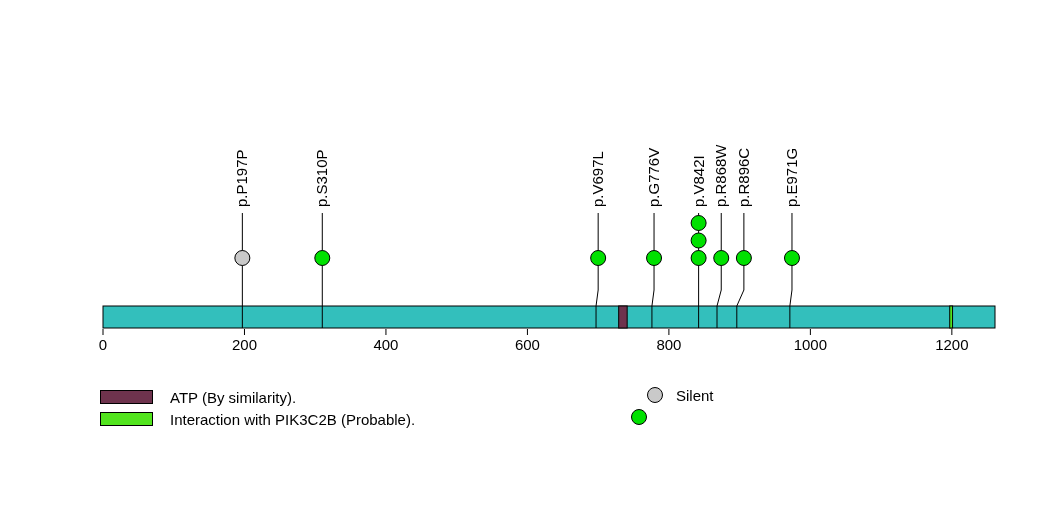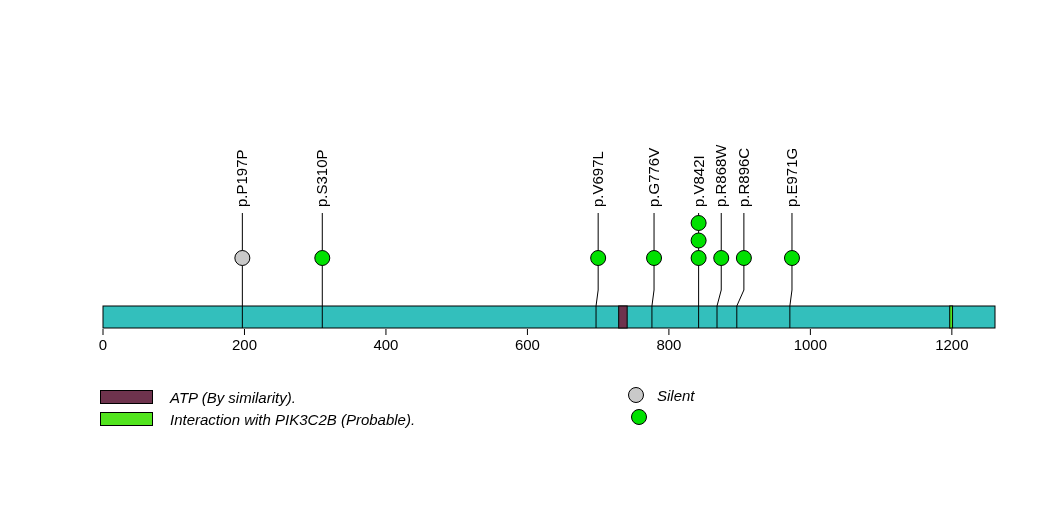--- a/index.html
+++ b/index.html
@@ -13,38 +13,37 @@
   }
   #plot{position:absolute;left:0;top:0;}
   .legend-row{
     position:absolute;
     display:flex;
     align-items:center;
     height:16px;
     white-space:nowrap;
     font-size:15px;
     color:#000;
-    font-style:italic;
   }
   .swatch{
     width:51px;height:12px;
     border:1px solid #000;
     flex:0 0 auto;
   }
   .legend-row .swatch{margin-right:17px;}
   .dot-swatch{
     width:14px;height:14px;
     border:1px solid #000;
     border-radius:50%;
     flex:0 0 auto;
     margin-right:13px;
   }
   .row-dom-1{left:100px;top:389px;}
   .row-dom-2{left:100px;top:411px;}
-  .row-mut-1{left:628px;top:387px;}
+  .row-mut-1{left:647px;top:387px;}
   .row-mut-2{left:631px;top:409px;}
 </style>
 </head>
 <body>
 
 <div class="canvas">
 
   <svg id="plot" width="1047" height="524">
       <rect x="103" y="306" width="892" height="22" fill="#33BFBC" stroke="#000000" stroke-width="1"></rect>
       <polyline points="242.35289452815226,213 242.35289452815226,290 242.35289452815226,306 242.35289452815226,328" fill="none" stroke="#000" stroke-width="1"></polyline>

